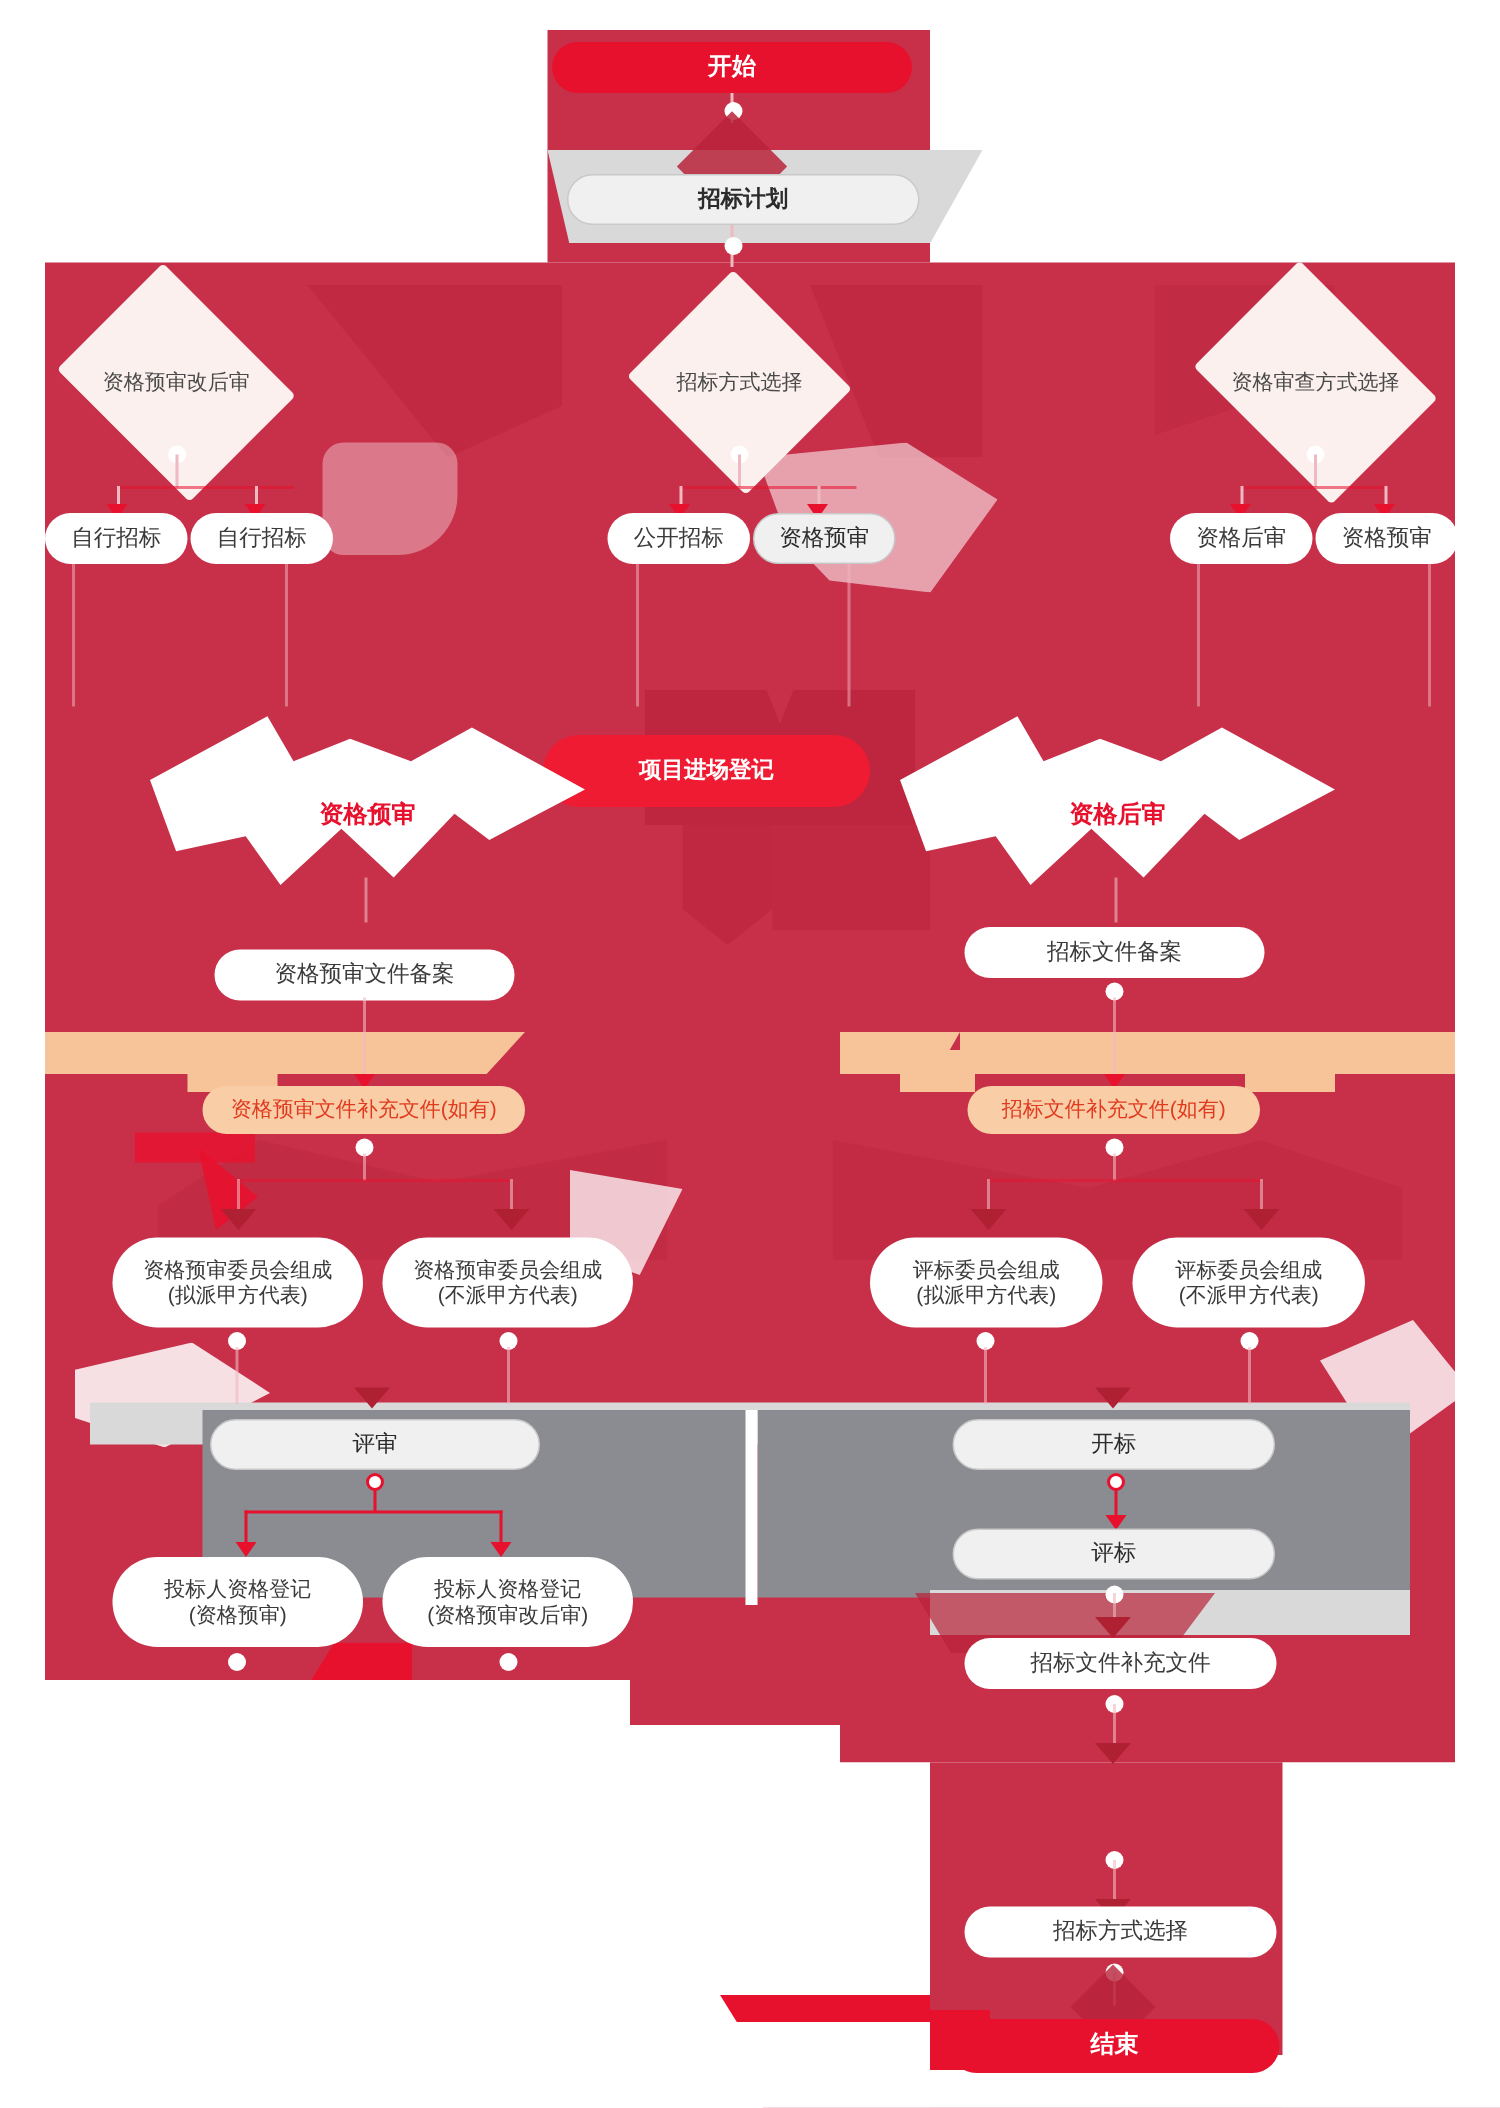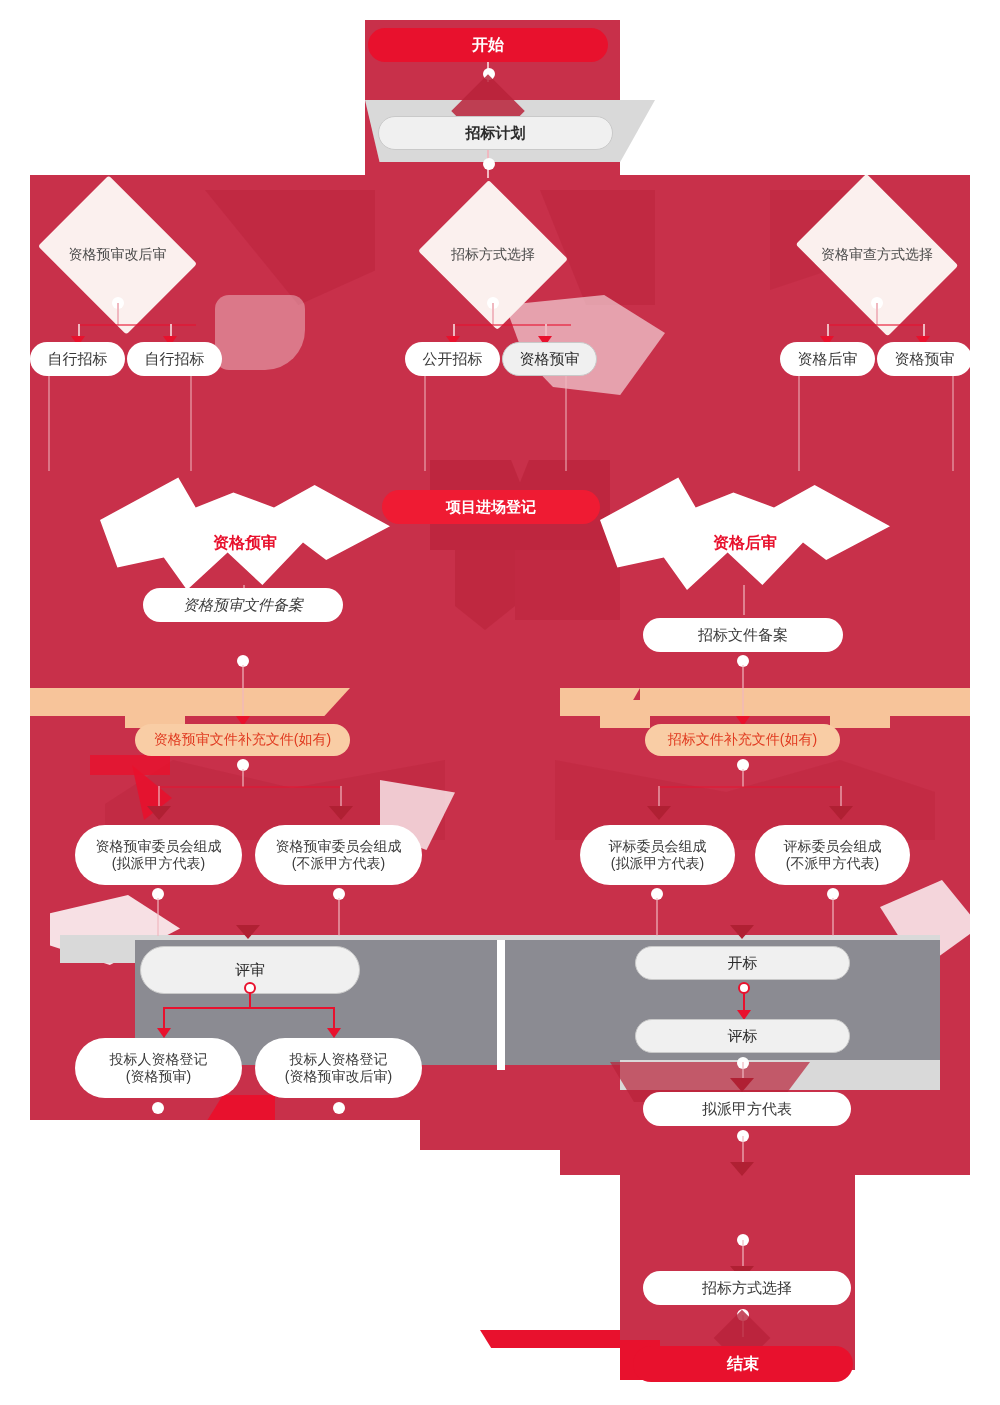--- a/index.html
+++ b/index.html
@@ -163,38 +163,38 @@
   <div class="node n-white" style="left:780px;top:342px;width:95px;height:34px;">资格后审</div>
   <div class="node n-white" style="left:877px;top:342px;width:95px;height:34px;">资格预审</div>
 
   <div class="vline" style="left:48px;top:376px;height:95px;opacity:.5;"></div>
   <div class="vline" style="left:190px;top:376px;height:95px;opacity:.5;"></div>
   <div class="vline" style="left:424px;top:376px;height:95px;opacity:.5;"></div>
   <div class="vline" style="left:565px;top:376px;height:95px;opacity:.5;"></div>
   <div class="vline" style="left:798px;top:376px;height:95px;opacity:.5;"></div>
   <div class="vline" style="left:952px;top:376px;height:95px;opacity:.5;"></div>
 
-  <div class="node n-redlite" style="left:382px;top:490px;width:218px;height:34px;">项目进场登记</div>
+  <div class="node n-redlite" style="left:362px;top:490px;width:218px;height:48px;">项目进场登记</div>
 
   <div class="ribbon" style="left:100px;top:470px;width:290px;height:125px;">
     <div class="rshape"></div>
     <div class="rtext">资格预审</div>
   </div>
   <div class="dot" style="left:238px;top:527px;"></div>
 
   <div class="ribbon" style="left:600px;top:470px;width:290px;height:125px;">
     <div class="rshape"></div>
     <div class="rtext">资格后审</div>
   </div>
   <div class="dot" style="left:738px;top:527px;"></div>
 
   <div class="vline" style="left:243px;top:585px;height:30px;opacity:.6;"></div>
   <div class="vline" style="left:743px;top:585px;height:30px;opacity:.6;"></div>
 
-  <div class="node n-white" style="left:143px;top:588px;width:200px;height:34px;font-style:italic;">资格预审文件备案</div>
+  <div class="node n-white" style="left:143px;top:633px;width:200px;height:34px;">资格预审文件备案</div>
   <div class="node n-white" style="left:643px;top:618px;width:200px;height:34px;">招标文件备案</div>
 
   <div class="dot" style="left:237px;top:655px;"></div>
   <div class="dot" style="left:737px;top:655px;"></div>
   <div class="vline" style="left:242px;top:665px;height:58px;opacity:.6;"></div>
   <div class="vline" style="left:742px;top:665px;height:58px;opacity:.6;"></div>
   <div class="arw-r" style="left:236px;top:716px;"></div>
   <div class="arw-r" style="left:736px;top:716px;"></div>
 
   <div class="node n-peach" style="left:135px;top:724px;width:215px;height:32px;">资格预审文件补充文件(如有)</div>
@@ -239,21 +239,21 @@
   <div class="dot" style="left:651px;top:888px;"></div>
   <div class="dot" style="left:827px;top:888px;"></div>
 
   <div class="vline" style="left:157px;top:898px;height:38px;opacity:.6;"></div>
   <div class="vline" style="left:338px;top:898px;height:38px;opacity:.6;"></div>
   <div class="vline" style="left:656px;top:898px;height:38px;opacity:.6;"></div>
   <div class="vline" style="left:832px;top:898px;height:38px;opacity:.6;"></div>
   <div class="arw-dk" style="left:236px;top:925px;"></div>
   <div class="arw-dk" style="left:730px;top:925px;"></div>
 
-  <div class="node n-gray-n" style="left:140px;top:946px;width:220px;height:48px;">评审</div>
+  <div class="node n-gray-n" style="left:140px;top:946px;width:220px;height:34px;">评审</div>
   <div class="node n-gray-n" style="left:635px;top:946px;width:215px;height:34px;">开标</div>
 
   <div class="dot-o" style="left:244px;top:982px;"></div>
   <div class="vline-r" style="left:249px;top:992px;height:16px;"></div>
   <div class="hline-r" style="left:163px;top:1007px;width:172px;"></div>
   <div class="vline-r" style="left:163px;top:1007px;height:28px;"></div>
   <div class="vline-r" style="left:333px;top:1007px;height:28px;"></div>
   <div class="arw-r" style="left:157px;top:1028px;"></div>
   <div class="arw-r" style="left:327px;top:1028px;"></div>
 
@@ -271,21 +271,21 @@
     <span>投标人资格登记</span>
     <span>(资格预审)</span>
   </div>
   <div class="node n-white-sm" style="left:255px;top:1038px;width:167px;height:60px;flex-direction:column;">
     <span>投标人资格登记</span>
     <span>(资格预审改后审)</span>
   </div>
   <div class="dot" style="left:152px;top:1102px;"></div>
   <div class="dot" style="left:333px;top:1102px;"></div>
 
-  <div class="node n-white" style="left:643px;top:1092px;width:208px;height:34px;">拟派甲方代表</div>
+  <div class="node n-white" style="left:643px;top:1092px;width:208px;height:34px;">招标文件补充文件</div>
   <div class="dot" style="left:737px;top:1130px;"></div>
   <div class="vline" style="left:742px;top:1136px;height:32px;opacity:.6;"></div>
   <div class="arw-dk" style="left:730px;top:1162px;"></div>
 
   <div class="dot" style="left:737px;top:1234px;"></div>
   <div class="vline" style="left:742px;top:1240px;height:32px;opacity:.6;"></div>
   <div class="arw-dk" style="left:730px;top:1266px;"></div>
 
   <div class="node n-white" style="left:643px;top:1271px;width:208px;height:34px;">招标方式选择</div>
   <div class="dot" style="left:737px;top:1309px;"></div>

